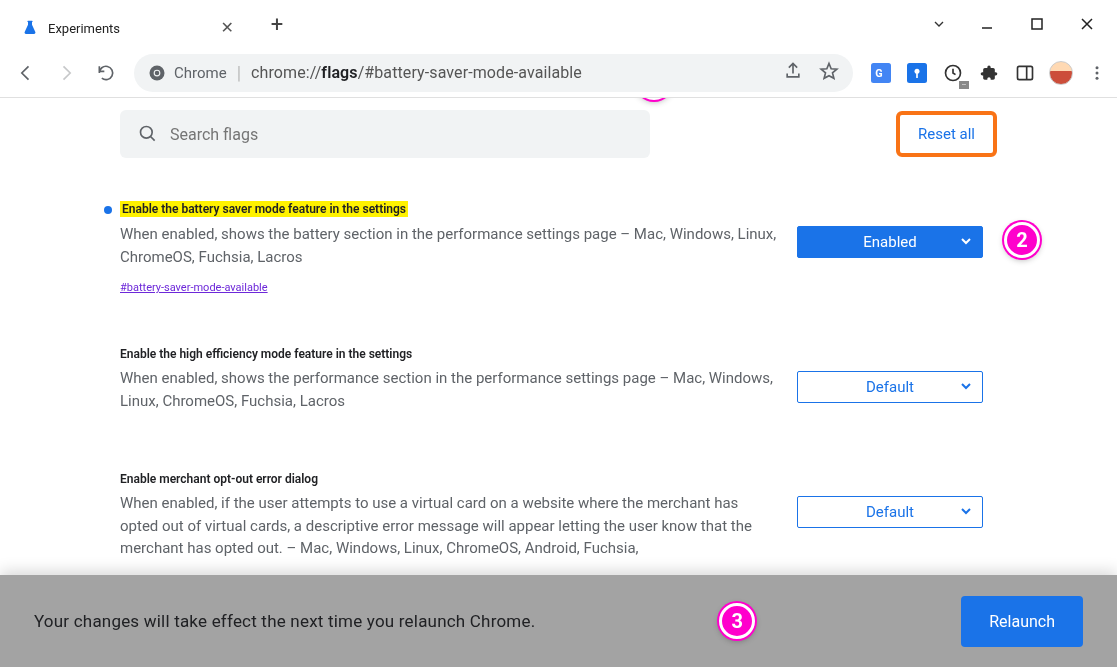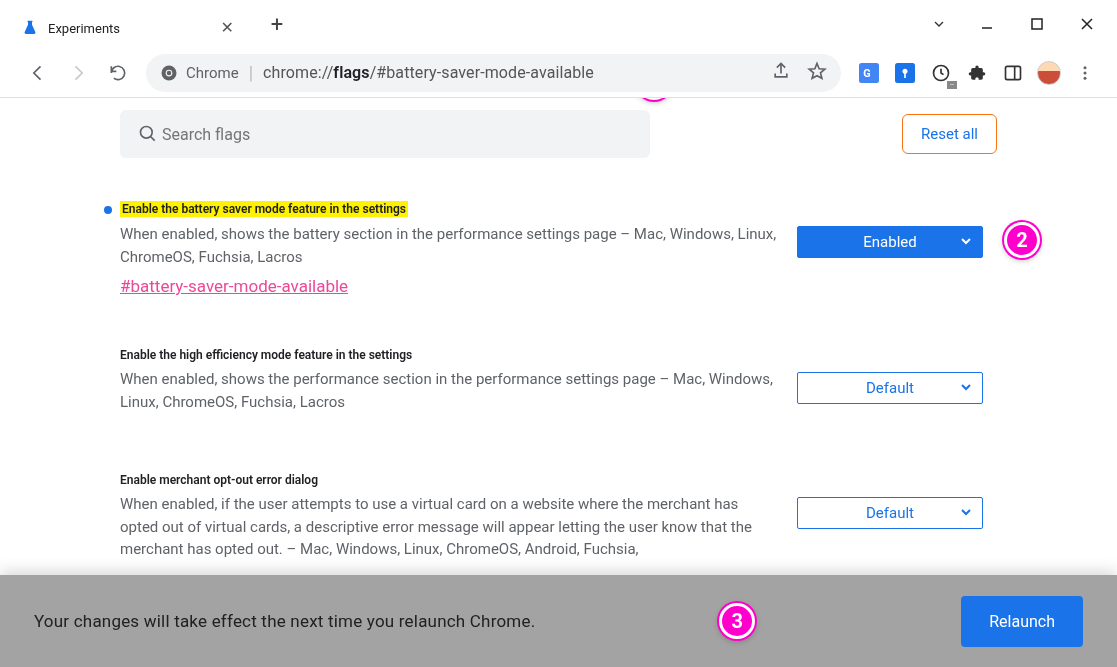--- a/index.html
+++ b/index.html
@@ -14,21 +14,21 @@
   .tab-title { font-size: 13px; color: #222; flex: 1; white-space: nowrap; overflow: hidden; text-overflow: ellipsis; }
   .tab-close { font-size: 16px; color: #555; background: none; border: none; cursor: pointer; line-height: 1; }
   .new-tab-btn { width: 34px; height: 34px; border-radius: 50%; background: none; border: none; margin-left: 12px; display:flex; align-items:center; justify-content:center; color:#444; font-size:22px; cursor:pointer;}
   .window-controls { display:flex; align-items:center; gap: 2px; padding-right: 6px; height:48px;}
   .window-controls button { width: 48px; height: 40px; background:none; border:none; display:flex; align-items:center; justify-content:center; color:#222; cursor:pointer;}
   .window-controls button svg{width:14px;height:14px;}
   .dropdown-caret { width:48px; display:flex; justify-content:center; align-items:center;}
   .dropdown-caret svg{width:16px;height:16px; stroke:#333;}
 
   
-  .toolbar { height: 50px; display:flex; align-items:center; padding: 0 20px; gap:4px; border-bottom: 1px solid #e0e0e0; background:#fff;}
+  .toolbar { height: 50px; display:flex; align-items:center; padding: 0 8px; gap:4px; border-bottom: 1px solid #e0e0e0; background:#fff;}
   .nav-btn { width: 36px; height:36px; border:none; background:none; display:flex; align-items:center; justify-content:center; border-radius:50%; cursor:pointer;}
   .nav-btn svg{width:20px;height:20px;}
   .nav-btn.disabled { opacity: .35; cursor:default; }
   .omnibox { flex:1; height: 38px; background: #f1f3f4; border-radius: 20px; display:flex; align-items:center; padding: 0 14px; margin: 0 6px; gap:10px; }
   .chrome-badge { display:flex; align-items:center; gap:8px; color:#5f6368; font-size:15px;}
   .chrome-badge svg{width:18px;height:18px;}
   .omni-sep { color:#bbb; font-size: 18px; }
   .url-display { font-size: 16px; color:#555; letter-spacing:.1px; white-space:nowrap; overflow:hidden;}
   .url-display .bold { color:#202124; font-weight:600;}
   .omni-actions { display:flex; align-items:center; gap:16px; margin-left:auto;}
@@ -36,33 +36,33 @@
   .ext-icons { display:flex; align-items:center; gap:12px; padding-left:6px;}
   .ext-icons .ext { width:24px; height:24px; display:flex; align-items:center; justify-content:center;}
   .ext-icons .ext svg{width:20px;height:20px;}
   .avatar { width:24px; height:24px; border-radius:50%; background: linear-gradient(#ffd9b3 40%, #cc4e3a 40%); border:1px solid #ccc;}
   .kebab { width:24px; display:flex; justify-content:center; align-items:center;}
   .kebab svg{width:18px;height:18px;}
 
   
   .page { position:absolute; top:98px; left:0; right:0; bottom:0; overflow:hidden;}
   .search-row { display:flex; align-items:center; padding: 12px 120px; gap: 18px;}
-  .search-box { flex: 0 0 530px; height:48px; background:#f1f3f4; border-radius:6px; display:flex; align-items:center; gap:4px; padding: 0 18px;}
+  .search-box { flex: 0 0 530px; height:48px; background:#f1f3f4; border-radius:6px; display:flex; align-items:center; gap:12px; padding: 0 18px;}
   .search-box svg{width:20px;height:20px; fill:none; stroke:#5f6368; stroke-width:2;}
   .search-box input { border:none; background:none; outline:none; font-size:16px; color:#5f6368; flex:1;}
-  .reset-btn { margin-left:auto; border:1px solid #f97316; background:#fff; border-radius:6px; padding: 10px 18px; font-size:15px; color:#1a73e8; cursor:pointer;}
+  .reset-btn { margin-left:auto; border:4px solid #f97316; background:#fff; border-radius:6px; padding: 10px 18px; font-size:15px; color:#1a73e8; cursor:pointer;}
 
   .flag-list { padding: 28px 120px 90px 120px; }
   .flag { display:flex; gap: 20px; margin-bottom: 48px; position:relative;}
   .flag-dot { width:8px; height:8px; border-radius:50%; background:#1a73e8; position:absolute; left:-16px; top:8px;}
   .flag-main { flex:1; max-width: 680px;}
   .flag-title { font-size:12px; color:#202124; font-weight:600; margin-bottom:6px; display:inline-block;}
   .highlight { background: #fff200; padding: 1px 2px;}
   .flag-desc { font-size:15px; color:#5f6368; line-height:1.5; margin-bottom:8px;}
-  .flag-anchor { font-size:17px; color:#ec4899; text-decoration: underline; cursor:pointer; display:inline-block;}
+  .flag-anchor { font-size:11px; color:#6d28d9; text-decoration: underline; cursor:pointer; display:inline-block;}
   .flag-control { width: 200px; display:flex; align-items:flex-start; padding-top: 28px;}
   .select { width:186px; height:32px; border:1px solid #1a73e8; background:#fff; color:#1a73e8; font-size:15px; display:flex; align-items:center; justify-content:center; position:relative; cursor:pointer; border-radius:2px;}
   .select.filled { background:#1a73e8; color:#fff;}
   .select .caret { position:absolute; right:10px; }
   .select .caret svg{width:12px;height:12px;}
   .select.filled .caret svg path{stroke:#fff;}
   .select .caret svg path{stroke:#1a73e8;}
 
   
   .anno { position:absolute; width:36px; height:36px; border-radius:50%; background:#ff00cc; border:3px solid #fff; box-shadow: 0 0 0 2px #ff00cc, 0 2px 6px rgba(0,0,0,.3); display:flex; align-items:center; justify-content:center; color:#fff; font-weight:700; font-size:20px; z-index:50;}

